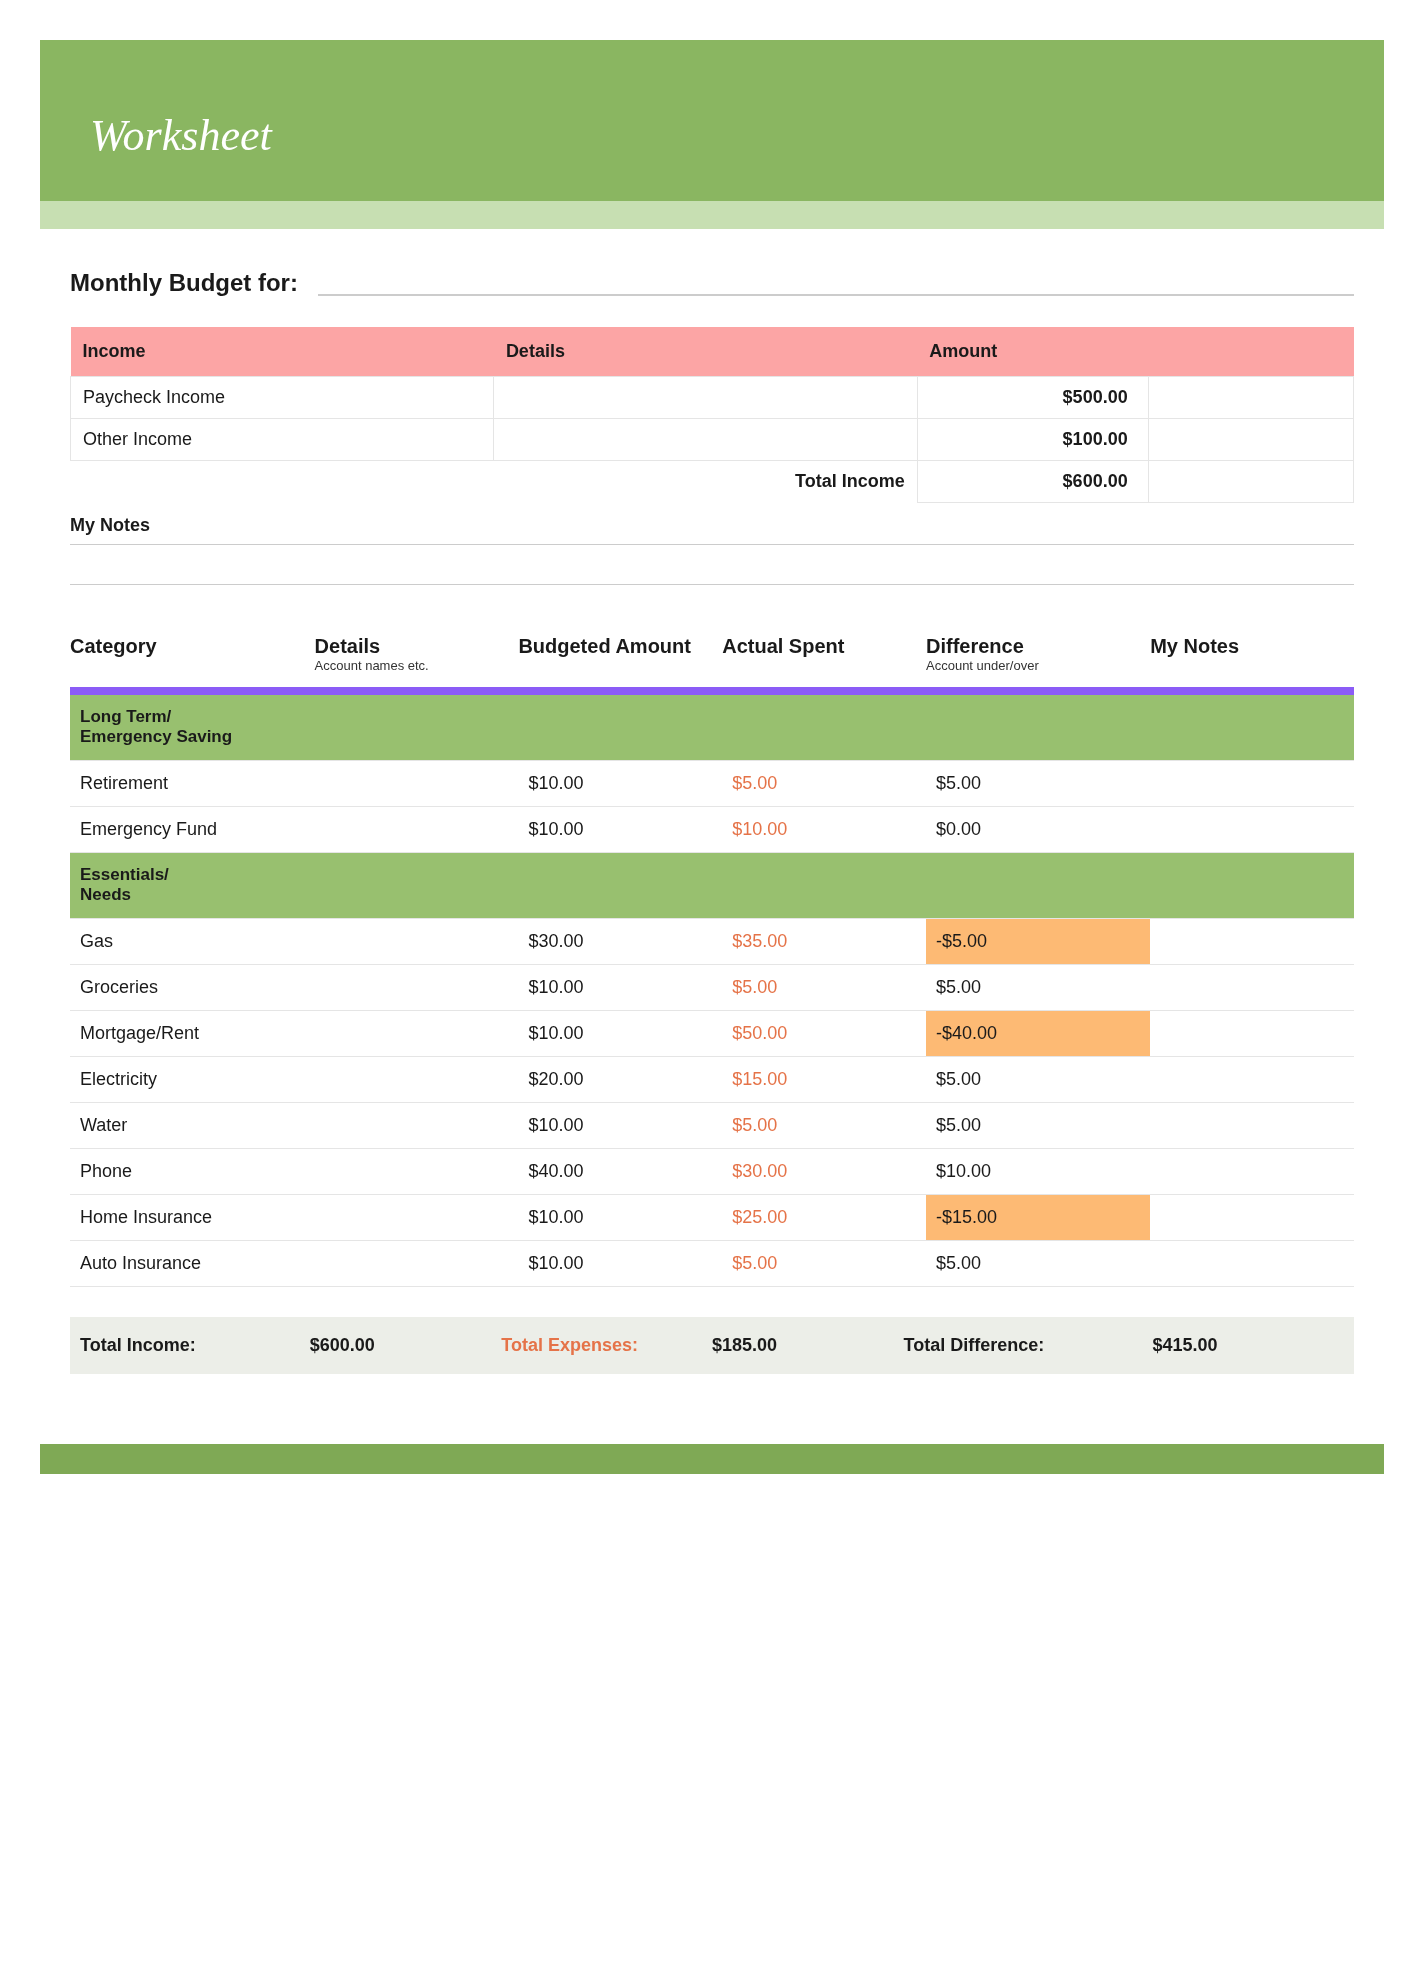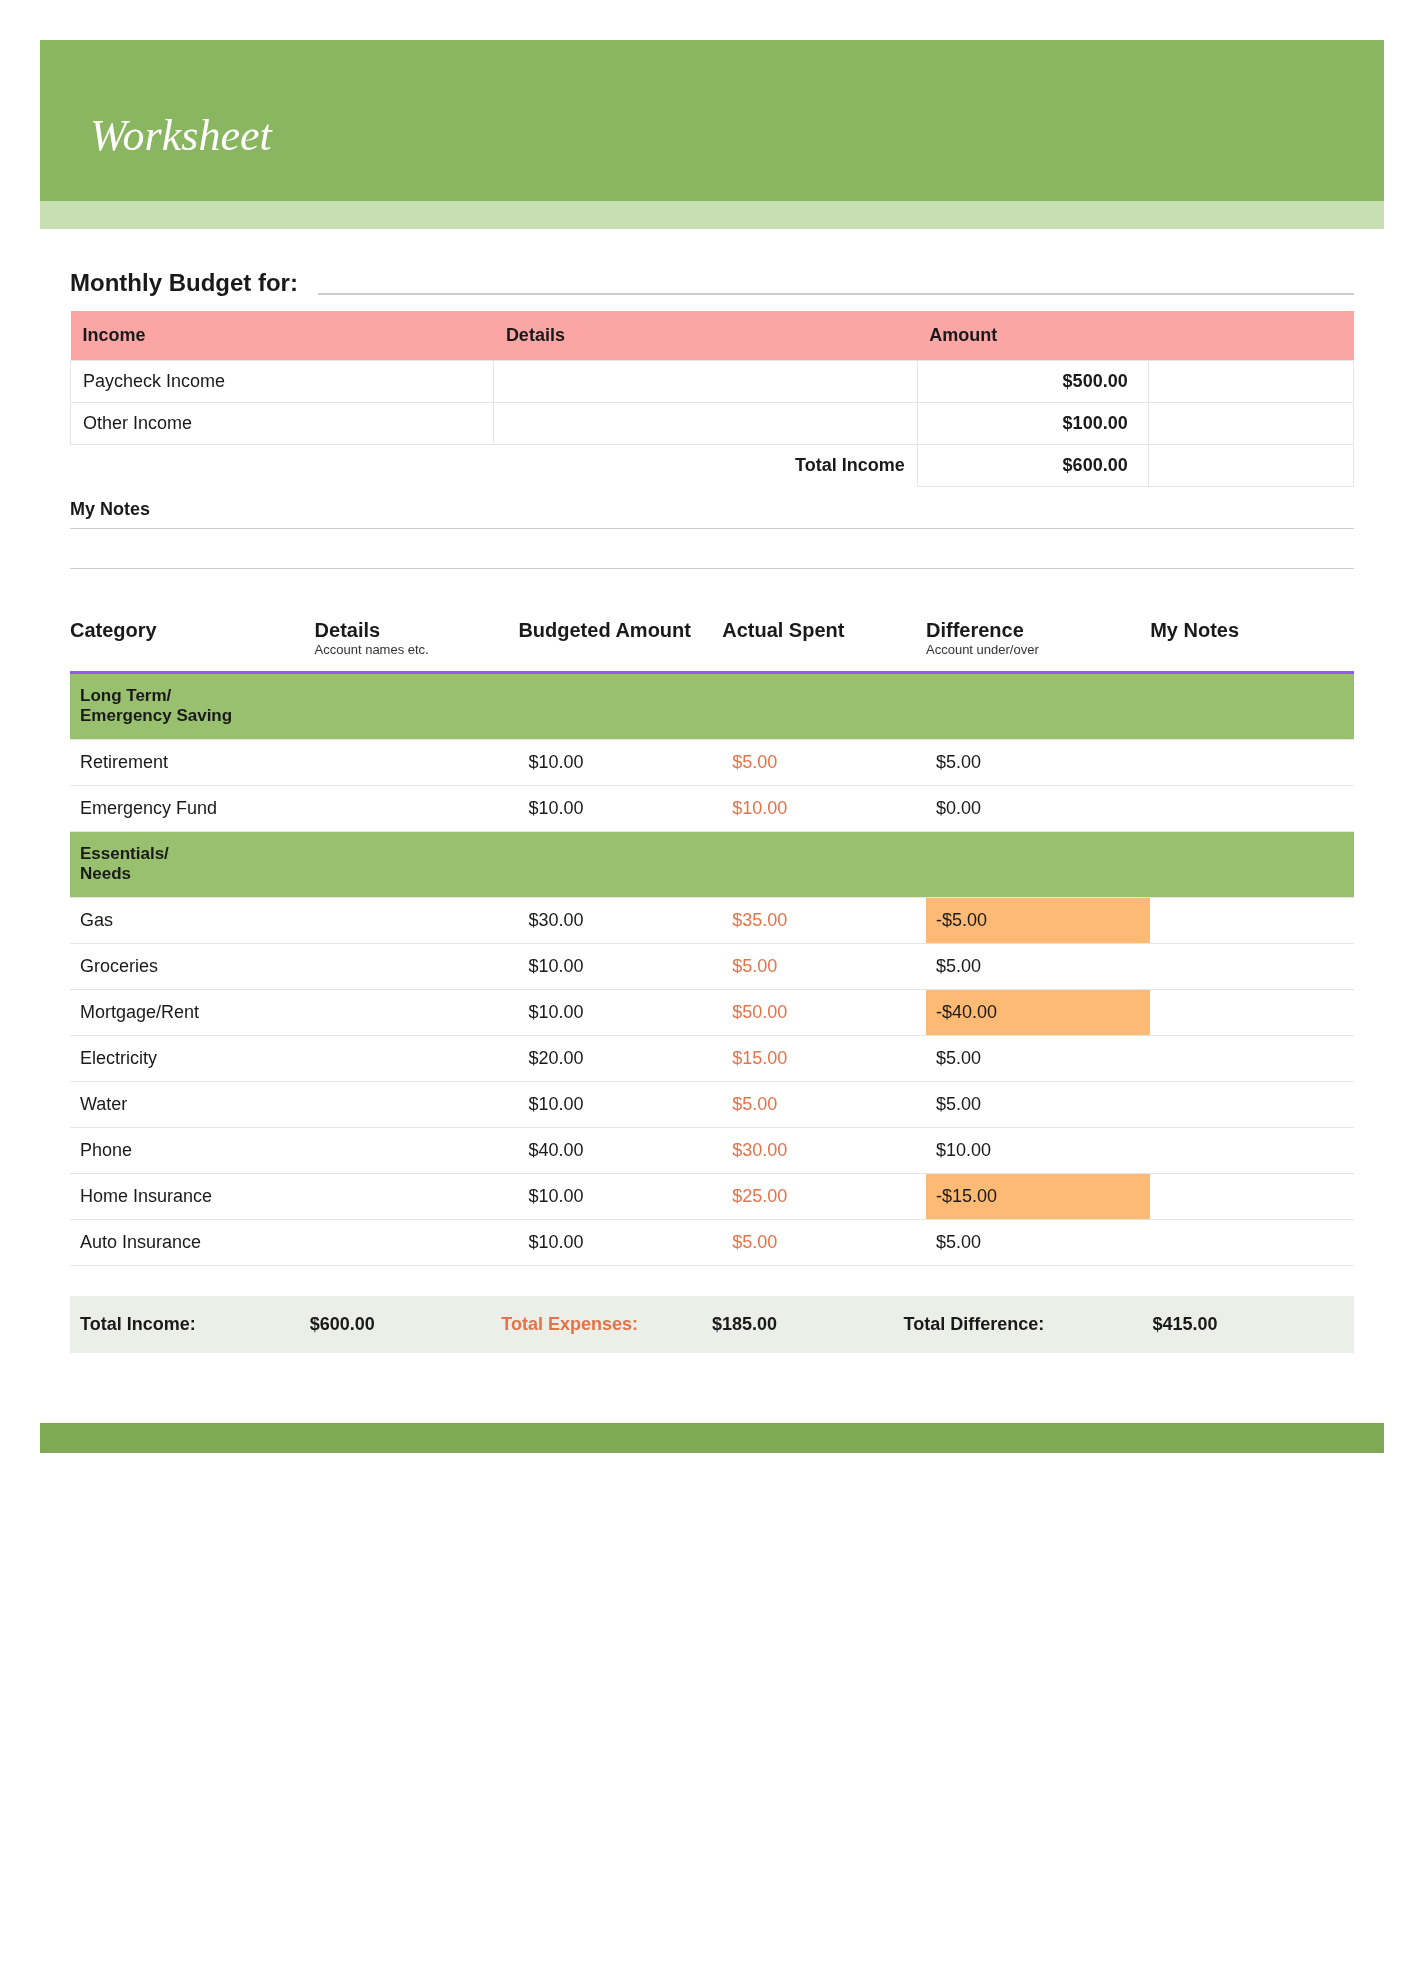--- a/index.html
+++ b/index.html
@@ -31,22 +31,22 @@
     margin-top: 20px;
   }
   .header-stripe {
     background: #c7dfb2;
     height: 28px;
     margin: 0 40px;
   }
   .content { padding: 40px 70px 20px 70px; }
   .month-row {
     display: flex;
-    align-items: flex-start;
-    margin-bottom: 14px;
+    align-items: center;
+    margin-bottom: 30px;
   }
   .month-label {
     font-weight: 700;
     font-size: 24px;
     margin-right: 20px;
     flex-shrink: 0;
   }
   .month-line {
     flex: 1;
     border-bottom: 2px solid #ccc;
@@ -90,21 +90,21 @@
   }
   .notes-space {
     height: 40px;
     border-bottom: 1px solid #ccc;
     margin-bottom: 50px;
   }
   .exp-headers {
     display: grid;
     grid-template-columns: 1.2fr 1fr 1fr 1fr 1.1fr 1fr;
     padding: 0 0 14px 0;
-    border-bottom: 3px solid #8b5cf6;
+    border-bottom: 8px solid #8b5cf6;
   }
   .exp-headers .h { font-weight: 700; font-size: 20px; }
   .exp-headers .sub { font-size: 13px; font-weight: 400; color: #333; }
   .exp-row {
     display: grid;
     grid-template-columns: 1.2fr 1fr 1fr 1fr 1.1fr 1fr;
     border-bottom: 1px solid #e5e5e5;
     font-size: 18px;
   }
   .exp-row > div { padding: 12px 10px; }

